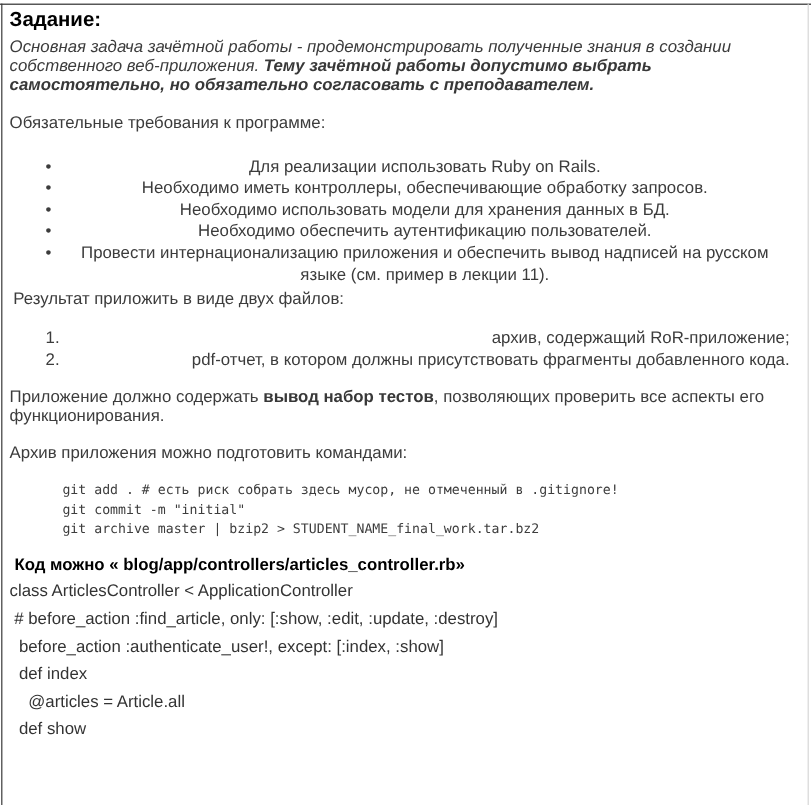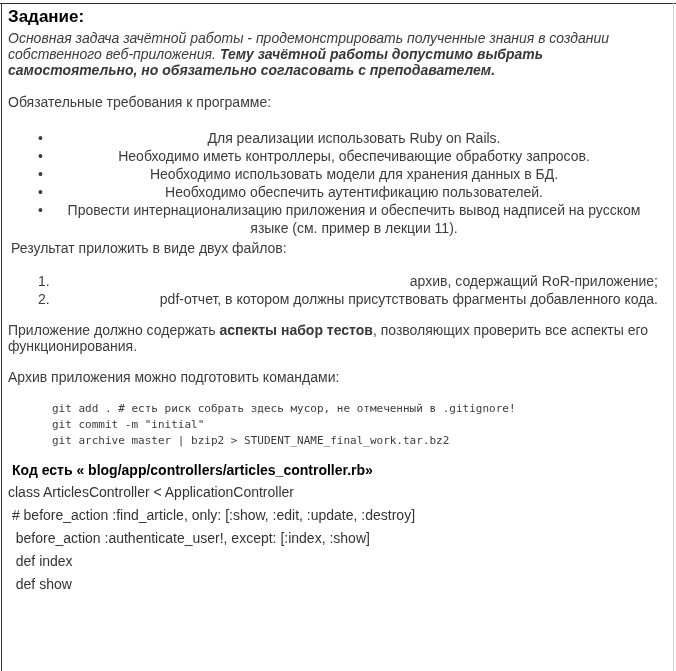--- a/index.html
+++ b/index.html
@@ -141,32 +141,33 @@
     <li>Провести интернационализацию приложения и обеспечить вывод надписей на русском языке (см. пример в лекции 11).</li>
   </ul>
 
   <p class="result-heading">Результат приложить в виде двух файлов:</p>
 
   <ol class="result-files">
     <li>архив, содержащий RoR-приложение;</li>
     <li>pdf-отчет, в котором должны присутствовать фрагменты добавленного кода.</li>
   </ol>
 
-  <p class="tests-note"><span>Приложение должно содержать </span><b>аспекты набор тестов</b><span>, позволяющих проверить все аспекты его функционирования.</span></p>
+  <p class="tests-note"><span>Приложение должно содержать </span><b>вывод набор тестов</b><span>, позволяющих проверить все аспекты его функционирования.</span></p>
 
   <p class="archive-heading">Архив приложения можно подготовить командами:</p>
 
   <div class="git-block">
     <div class="code-line">git add . # есть риск собрать здесь мусор, не отмеченный в .gitignore!</div>
     <div class="code-line">git commit -m "initial"</div>
     <div class="code-line">git archive master | bzip2 &gt; STUDENT_NAME_final_work.tar.bz2</div>
   </div>
 
-  <h2 class="code-file-heading">Код есть « blog/app/controllers/articles_controller.rb»</h2>
+  <h2 class="code-file-heading">Код можно « blog/app/controllers/articles_controller.rb»</h2>
 
   <div class="ruby-block">
     <div class="code-line">class ArticlesController &lt; ApplicationController</div>
     <div class="code-line"> # before_action :find_article, only: [:show, :edit, :update, :destroy]</div>
     <div class="code-line">  before_action :authenticate_user!, except: [:index, :show]</div>
     <div class="code-line">  def index</div>
+    <div class="code-line">    @articles = Article.all</div>
     <div class="code-line">  def show</div>
   </div>
 </div>
 
 </body></html>

